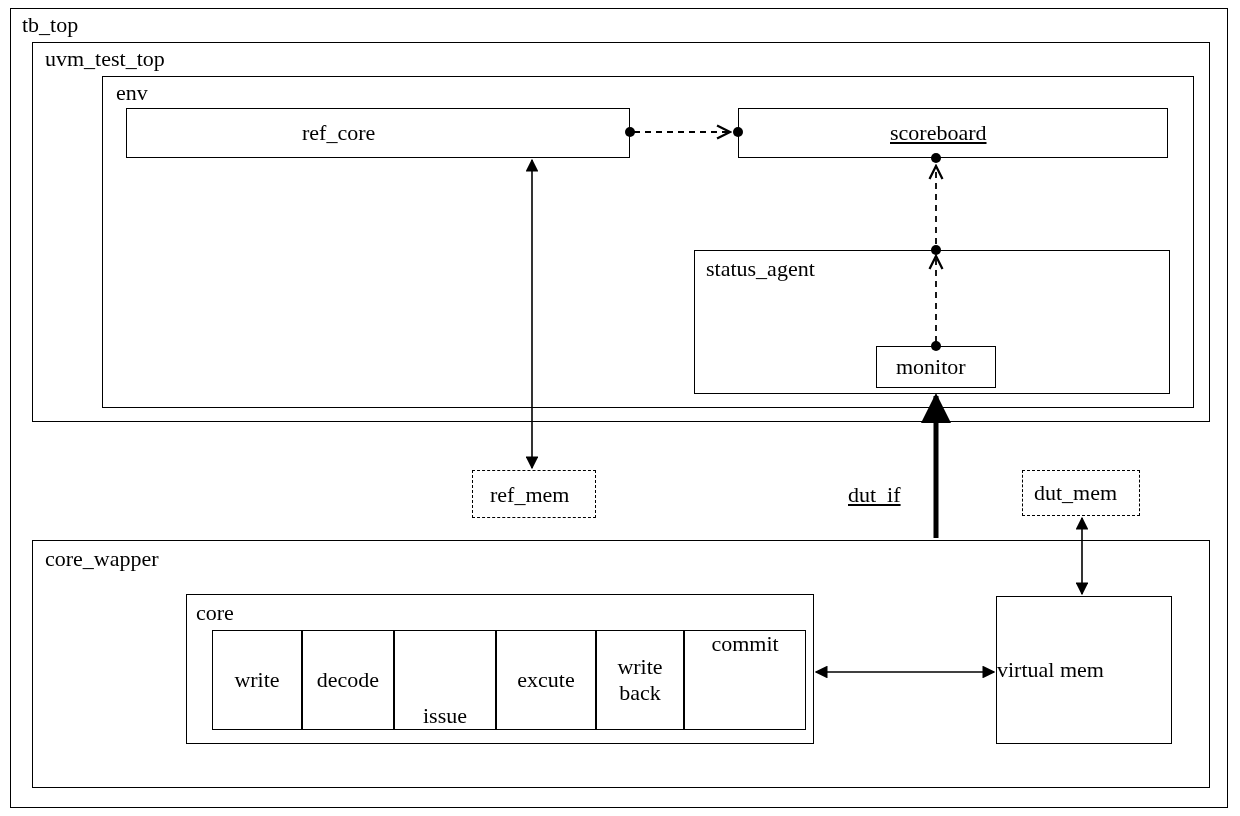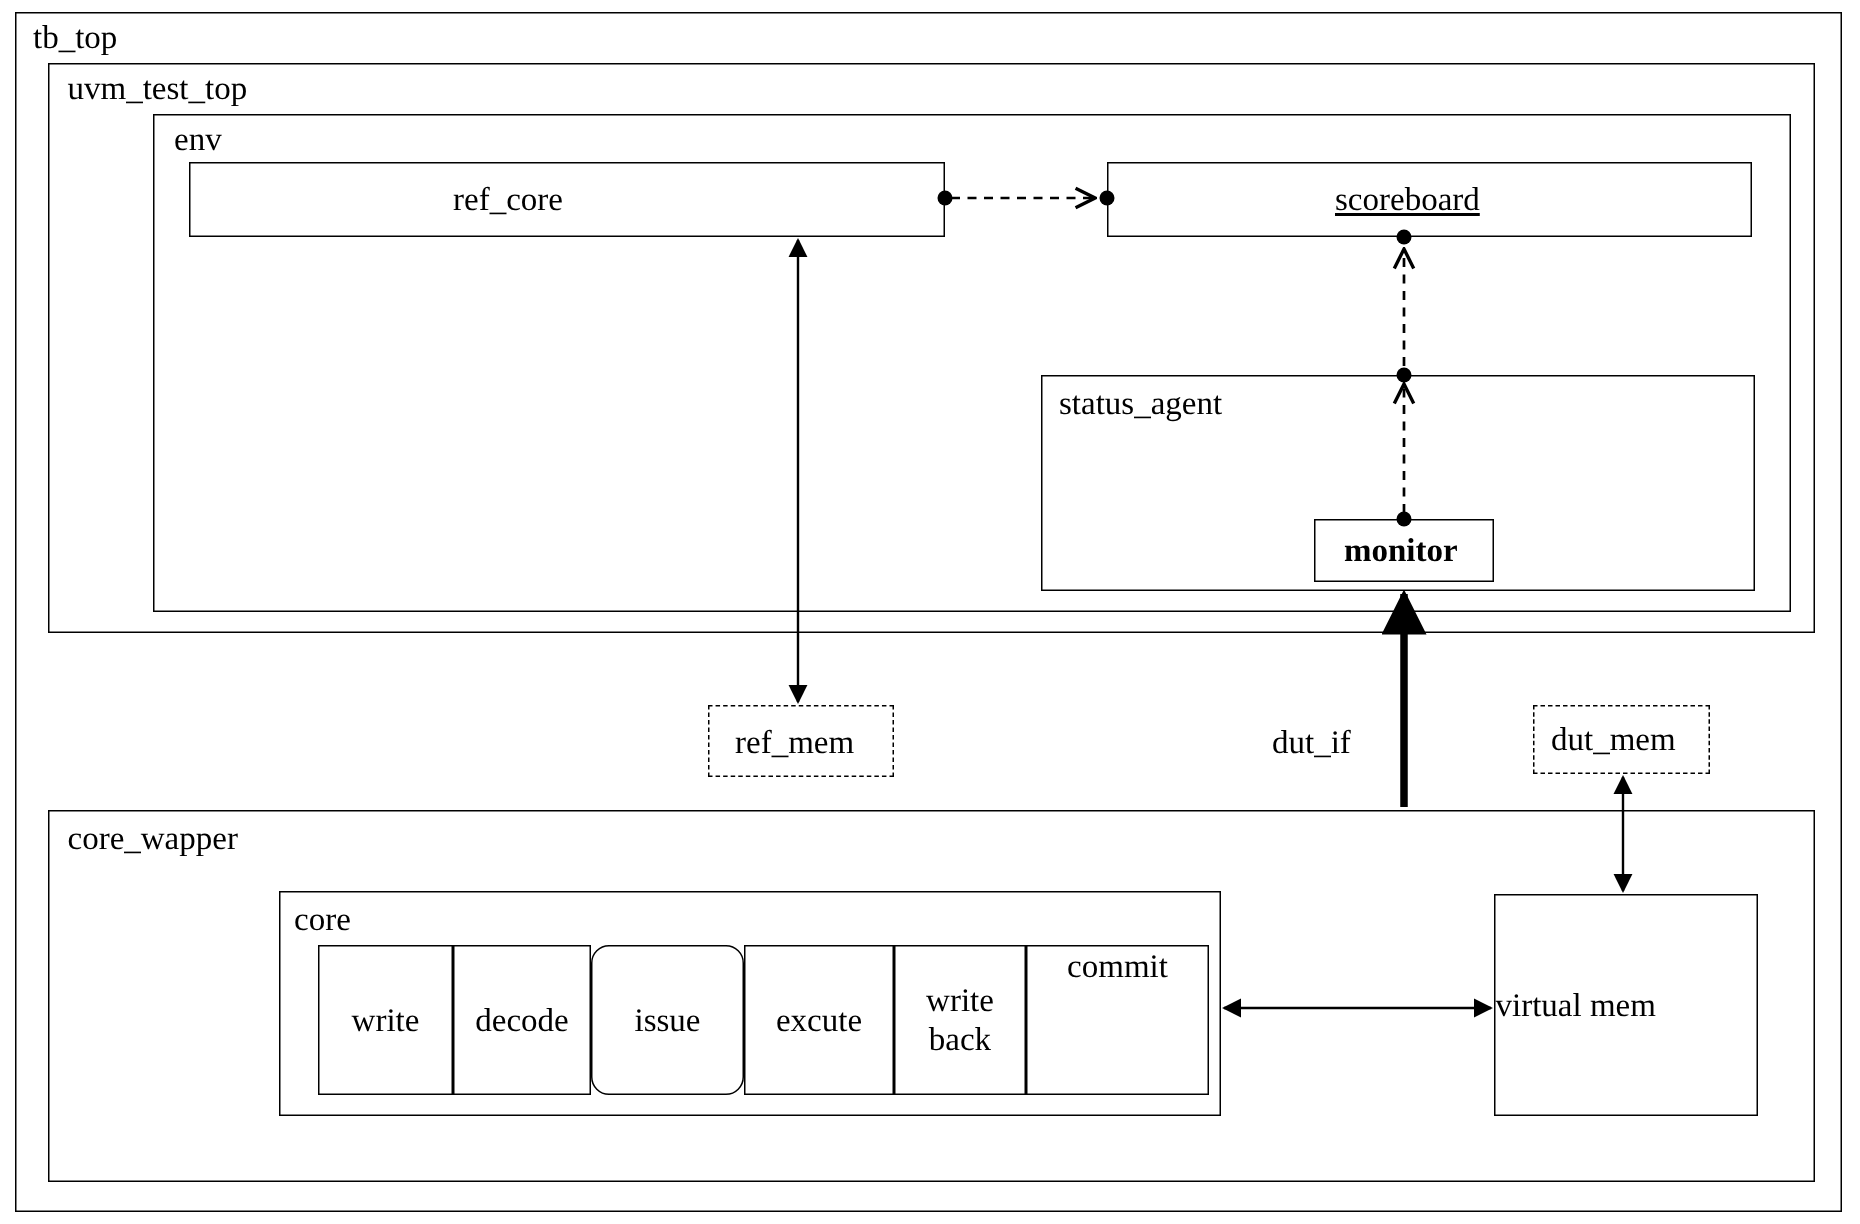--- a/index.html
+++ b/index.html
@@ -53,43 +53,43 @@
   <div class="box" style="left:126px; top:108px; width:504px; height:50px;"></div>
   <div class="label" style="left:302px; top:120px;">ref_core</div>
 
   <div class="box" style="left:738px; top:108px; width:430px; height:50px;"></div>
   <div class="label" style="left:890px; top:120px;text-decoration:underline;">scoreboard</div>
 
   <div class="box" style="left:694px; top:250px; width:476px; height:144px;"></div>
   <div class="label" style="left:706px; top:256px;">status_agent</div>
 
   <div class="box" style="left:876px; top:346px; width:120px; height:42px;"></div>
-  <div class="label" style="left:896px; top:354px;font-weight:bold;">monitor</div>
+  <div class="label" style="left:896px; top:354px;">monitor</div>
 
   <div class="box dashed" style="left:472px; top:470px; width:124px; height:48px;"></div>
   <div class="label" style="left:490px; top:482px;">ref_mem</div>
 
   <div class="box dashed" style="left:1022px; top:470px; width:118px; height:46px;"></div>
   <div class="label" style="left:1034px; top:480px;">dut_mem</div>
 
-  <div class="label" style="left:848px; top:482px;">dut_if</div>
+  <div class="label" style="left:848px; top:482px;text-decoration:underline;">dut_if</div>
 
   <div class="box" style="left:32px; top:540px; width:1178px; height:248px;"></div>
   <div class="label" style="left:45px; top:546px;">core_wapper</div>
 
   <div class="box" style="left:186px; top:594px; width:628px; height:150px;"></div>
   <div class="label" style="left:196px; top:600px;text-align:center;">core</div>
 
   <div class="box" style="left:212px; top:630px; width:90px; height:100px; display:flex; align-items:center; justify-content:center;">
     <span>write</span>
   </div>
   <div class="box" style="left:302px; top:630px; width:92px; height:100px; display:flex; align-items:center; justify-content:center;">
     <span>decode</span>
   </div>
-  <div class="box" style="left:394px; top:630px; width:102px; height:100px; display:flex; align-items:center; justify-content:center;border-radius:12px;">
+  <div class="box" style="left:394px; top:630px; width:102px; height:100px; display:flex; align-items:flex-end; justify-content:center;">
     <span>issue</span>
   </div>
   <div class="box" style="left:496px; top:630px; width:100px; height:100px; display:flex; align-items:center; justify-content:center;">
     <span>excute</span>
   </div>
   <div class="box" style="left:596px; top:630px; width:88px; height:100px; display:flex; align-items:center; justify-content:center; text-align:center; white-space:pre-line;">
     <span>write
 back</span>
   </div>
   <div class="box" style="left:684px; top:630px; width:122px; height:100px; display:flex; align-items:flex-start; justify-content:center;">

